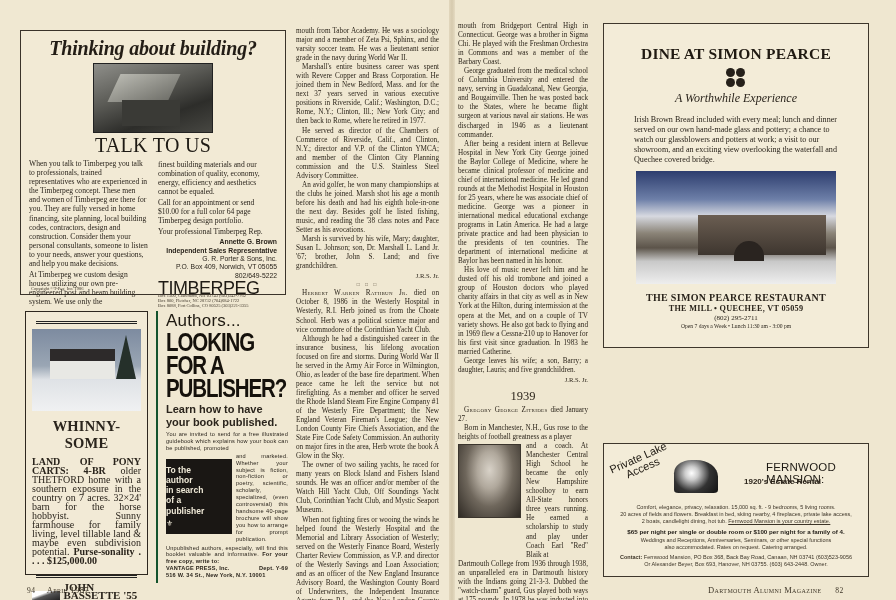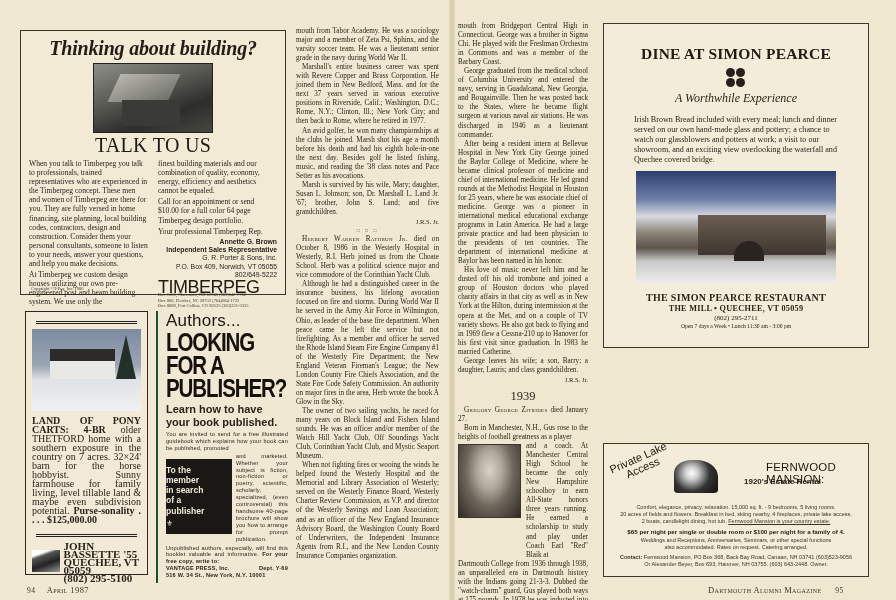--- a/index.html
+++ b/index.html
@@ -14,21 +14,21 @@
   .page-right { position: absolute; left: 452px; top: 0; width: 444px; height: 600px; background: #efe7d0; }
   .gutter { position: absolute; left: 449px; top: 0; width: 6px; height: 600px; background: linear-gradient(90deg, #e2d7bd, #d6caae, #e5dbc2); }
 
   
   .timberpeg { position: absolute; left: 20px; top: 30px; width: 266px; height: 265px; border: 1.5px solid #3a332a; background: #f2ead5; padding: 4px 8px; }
   .timberpeg .headline { text-align: center; font-family: "Liberation Serif", serif; font-weight: bold; font-size: 20px; letter-spacing: -0.2px; color: #231d16; margin-top: 2px; font-style: italic; }
   .timberpeg .photo { width: 120px; height: 70px; margin: 3px auto 0; background: linear-gradient(160deg, #8f8f8a 0%, #5a5a55 40%, #2d2d2a 70%, #474742 100%); position: relative; border: 1px solid #222; }
   .timberpeg .photo .roof { position: absolute; left: 20px; top: 10px; width: 60px; height: 28px; background: linear-gradient(150deg,#b8b8b0,#6e6e68); transform: skewX(-25deg); }
   .timberpeg .photo .wall { position: absolute; left: 28px; top: 36px; width: 58px; height: 26px; background: #3a3a36; }
   .timberpeg .talk { text-align: center; font-family: "Liberation Serif", serif; font-size: 20px; margin-top: 1px; color: #1e1a14; letter-spacing: 0.3px; }
-  .timberpeg .cols { display: flex; gap: 10px; margin-top: 2px; }
+  .timberpeg .cols { display: flex; gap: 10px; margin-top: 2px; align-items: flex-end; }
   .timberpeg .col { flex: 1; font-size: 7.6px; line-height: 9.1px; }
   .timberpeg .col p { margin-bottom: 2px; }
   .timberpeg .rep { font-family: "Liberation Sans", sans-serif; text-align: right; font-size: 6.8px; line-height: 8.3px; font-weight: bold; }
   .timberpeg .rep.plain { font-weight: normal; }
   .timberpeg .brand { font-family: "Liberation Sans", sans-serif; font-size: 18px; letter-spacing: -0.5px; margin-top: 4px; color: #1e1a14; }
   .timberpeg .addr { font-size: 4.5px; line-height: 5.2px; color: #433a2e; }
   .timberpeg .copyright { position: absolute; left: 10px; bottom: 3px; font-size: 4.5px; color: #433a2e; }
 
   
   .whinny { position: absolute; left: 25px; top: 311px; width: 123px; height: 264px; border: 1.5px solid #2e271f; background: #f2ead6; padding: 6px 6px; }
@@ -136,20 +136,21 @@
   </div>
   <div class="copyright">Copyright ©T-Peg, Inc. 1986</div>
 </div>
 
 <div class="whinny">
   <div class="rule"></div>
   <div class="photo">
     <div class="house"></div>
     <div class="tree"></div>
   </div>
+  <div class="title">WHINNY-SOME</div>
   <div class="body"><b>LAND OF PONY CARTS: 4-BR</b> <span>older THETFORD home with a southern exposure in the country on 7 acres. 32×24' barn for the horse hobbyist. Sunny farmhouse for family living, level tillable land &amp; maybe even subdivision potential.</span> <b>Purse-sonality . . . . $125,000.00</b></div>
   <div class="rule" style="margin-top:10px"></div>
   <div class="contact">
     <div class="logo"></div>
     <div class="contact-text">
       <div>JOHN BASSETTE '55</div>
       <div>QUECHEE, VT 05059</div>
       <div>(802) 295-5100</div>
     </div>
   </div>
@@ -158,56 +159,57 @@
 <div class="vantage">
   <div class="authors">Authors...</div>
   <div class="big">LOOKING</div>
   <div class="big">FOR A</div>
   <div class="big">PUBLISHER?</div>
   <div class="learn">Learn how to have your book published.</div>
   <div class="small" style="margin-top:3px">You are invited to send for a free illustrated guidebook which explains how your book can be published, promoted</div>
   <div class="mid">
     <div class="book">
       <div>To the</div>
-      <div>member</div>
+      <div>author</div>
       <div>in search</div>
       <div>of a</div>
       <div>publisher</div>
       <div class="emblem">⚜</div>
     </div>
     <div class="small">and marketed. Whether your subject is fiction, non-fiction or poetry, scientific, scholarly, specialized, (even controversial) this handsome 40-page brochure will show you how to arrange for prompt publication.</div>
   </div>
   <div class="small" style="margin-top:2px"><span>Unpublished authors, especially, will find this booklet valuable and informative.</span> <span class="strong">For your free copy, write to:</span></div>
   <div class="small strong" style="display:flex;justify-content:space-between">
       <span>VANTAGE PRESS, Inc.</span>
       <span>Dept. Y-69</span>
     </div>
   <div class="small strong">516 W. 34 St., New York, N.Y. 10001</div>
 </div>
 
 <div class="col-text col-a">
   <p class="noindent">mouth from Tabor Academy. He was a sociology major and a member of Zeta Psi, Sphinx, and the varsity soccer team. He was a lieutenant senior grade in the navy during World War II.</p>
   <p>Marshall's entire business career was spent with Revere Copper and Brass Corporation. He joined them in New Bedford, Mass. and for the next 37 years served in various executive positions in Riverside, Calif.; Washington, D.C.; Rome, N.Y.; Clinton, Ill.; New York City; and then back to Rome, where he retired in 1977.</p>
+  <p>He served as director of the Chambers of Commerce of Riverside, Calif., and Clinton, N.Y.; director and V.P. of the Clinton YMCA; and member of the Clinton City Planning commission and the U.S. Stainless Steel Advisory Committee.</p>
   <p>An avid golfer, he won many championships at the clubs he joined. Marsh shot his age a month before his death and had his eighth hole-in-one the next day. Besides golf he listed fishing, music, and reading the '38 class notes and Pace Setter as his avocations.</p>
   <p>Marsh is survived by his wife, Mary; daughter, Susan L. Johnson; son, Dr. Marshall L. Land Jr. '67; brother, John S. Land; and five grandchildren.</p>
   <p class="sig">J.R.S. Jr.</p>
   <p class="sep">□ □ □</p>
   <p><span class="sc">Herbert Warren Rathbun Jr.</span> <span>died on October 8, 1986 in the Westerly Hospital in Westerly, R.I. Herb joined us from the Choate School. Herb was a political science major and vice commodore of the Corinthian Yacht Club.</span></p>
   <p>Although he had a distinguished career in the insurance business, his lifelong avocation focused on fire and storms. During World War II he served in the Army Air Force in Wilmington, Ohio, as leader of the base fire department. When peace came he left the service but not firefighting. As a member and officer he served the Rhode Island Steam Fire Engine Company #1 of the Westerly Fire Department; the New England Veteran Fireman's League; the New London County Fire Chiefs Association, and the State Fire Code Safety Commission. An authority on major fires in the area, Herb wrote the book A Glow in the Sky.</p>
   <p>The owner of two sailing yachts, he raced for many years on Block Island and Fishers Island sounds. He was an officer and/or member of the Watch Hill Yacht Club, Off Soundings Yacht Club, Corinthian Yacht Club, and Mystic Seaport Museum.</p>
   <p>When not fighting fires or wooing the winds he helped found the Westerly Hospital and the Memorial and Library Association of Westerly; served on the Westerly Finance Board, Westerly Charter Review Commission, as V.P. and director of the Westerly Savings and Loan Association; and as an officer of the New England Insurance Advisory Board, the Washington County Board of Underwriters, the Independent Insurance Agents from R.I., and the New London County Insurance Companies organization.</p>
 
 </div>
 
 <div class="col-text col-b">
   <p class="noindent">mouth from Bridgeport Central High in Connecticut. George was a brother in Sigma Chi. He played with the Freshman Orchestra in Commons and was a member of the Barbary Coast.</p>
   <p>George graduated from the medical school of Columbia University and entered the navy, serving in Guadalcanal, New Georgia, and Bougainville. Then he was posted back to the States, where he became flight surgeon at various naval air stations. He was discharged in 1946 as a lieutenant commander.</p>
   <p>After being a resident intern at Bellevue Hospital in New York City George joined the Baylor College of Medicine, where he became clinical professor of medicine and chief of international medicine. He led grand rounds at the Methodist Hospital in Houston for 25 years, where he was associate chief of medicine. George was a pioneer in international medical educational exchange programs in Latin America. He had a large private practice and had been physician to the presidents of ten countries. The department of international medicine at Baylor has been named in his honor.</p>
   <p>His love of music never left him and he dusted off his old trombone and joined a group of Houston doctors who played charity affairs in that city as well as in New York at the Hilton, during intermission at the opera at the Met, and on a couple of TV variety shows. He also got back to flying and in 1969 flew a Cessna-210 up to Hanover for his first visit since graduation. In 1983 he married Catherine.</p>
-  <p>George leaves his wife; a son, Barry; a daughter, Lauris; and class grandchildren.</p>
+  <p>George leaves his wife; a son, Barry; a daughter, Lauris; and five grandchildren.</p>
   <p class="sig">J.R.S. Jr.</p>
   <p class="year">1939</p>
   <p><span class="sc">Gregory George Zitrides</span> <span>died January 27.</span></p>
   <p>Born in Manchester, N.H., Gus rose to the heights of football greatness as a player</p>
   <div class="portrait-wrap">
     <div class="portrait"></div>
     <p class="after-portrait noindent">and a coach. At Manchester Central High School he became the only New Hampshire schoolboy to earn All-State honors three years running. He earned a scholarship to study and play under Coach Earl "Red" Blaik at</p>
   </div>
   <p class="noindent">Dartmouth College from 1936 through 1938, an unparalleled era in Dartmouth history with the Indians going 21-3-3. Dubbed the "watch-charm" guard, Gus played both ways at 175 pounds. In 1978 he was inducted into the Hellenic Hall of Fame in ceremonies in Manchester and in 1980 was one of only a few linemen singled out for special honors during Dartmouth's football centennial celebration.</p>
 
@@ -252,14 +254,14 @@
     <div>Or Alexander Beyer, Box 693, Hanover, NH 03755. (603) 643-2448. Owner.</div>
   </div>
 </div>
 
 <div class="folio folio-left">
   <span>94</span>&nbsp;&nbsp;&nbsp;&nbsp;
   <span class="sc">April 1987</span>
 </div>
 <div class="folio folio-right">
   <span class="sc">Dartmouth Alumni Magazine</span>&nbsp;&nbsp;&nbsp;&nbsp;&nbsp;
-  <span>95</span>
+  <span>82</span>
 </div>
 
 </body></html>

